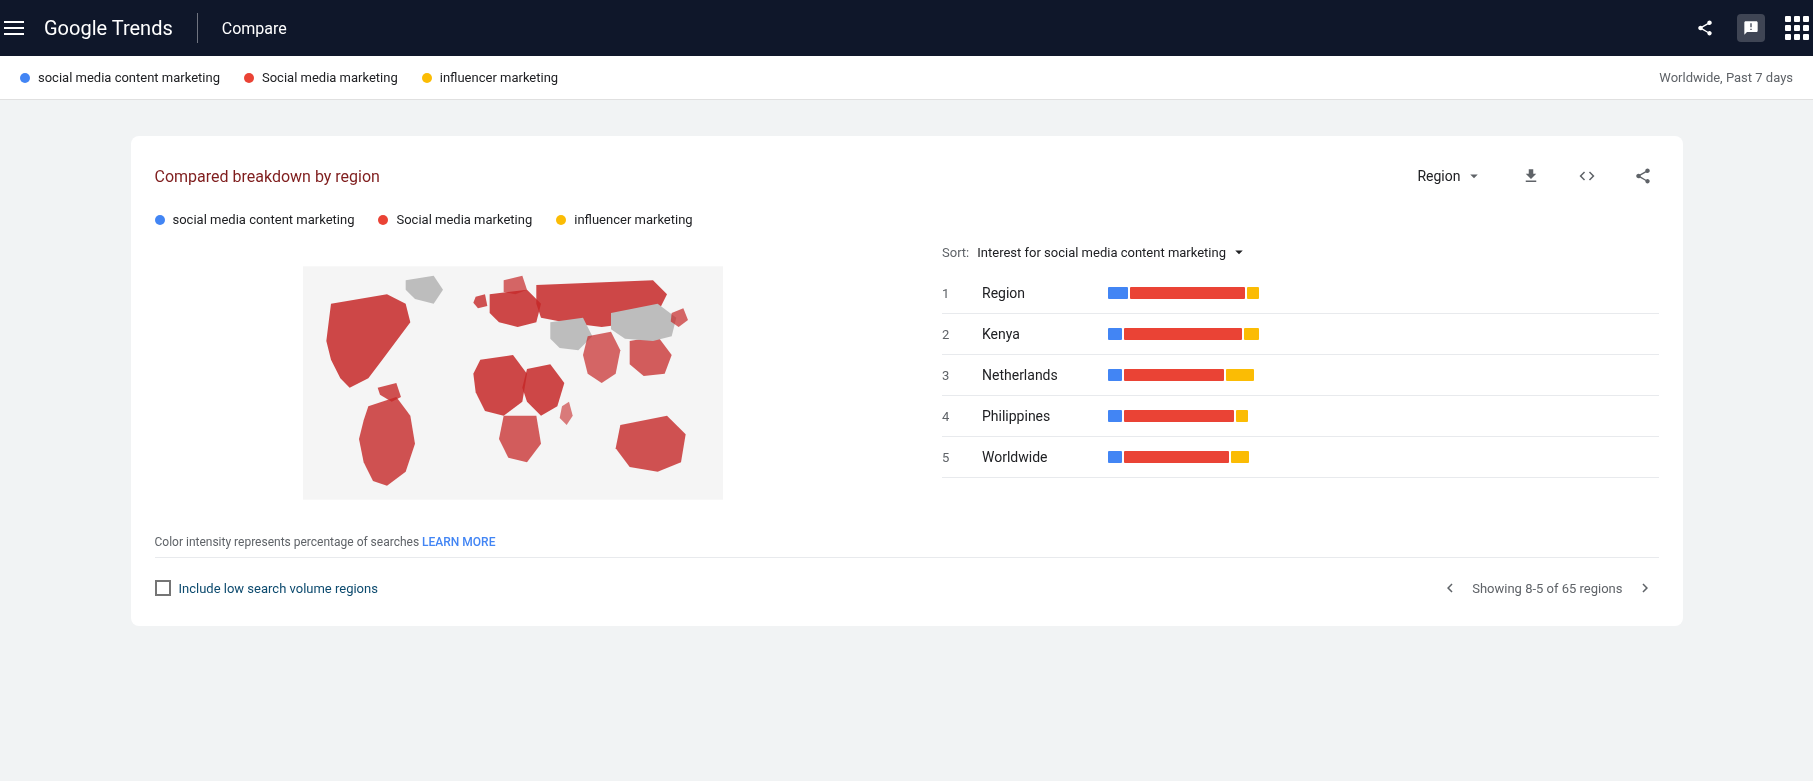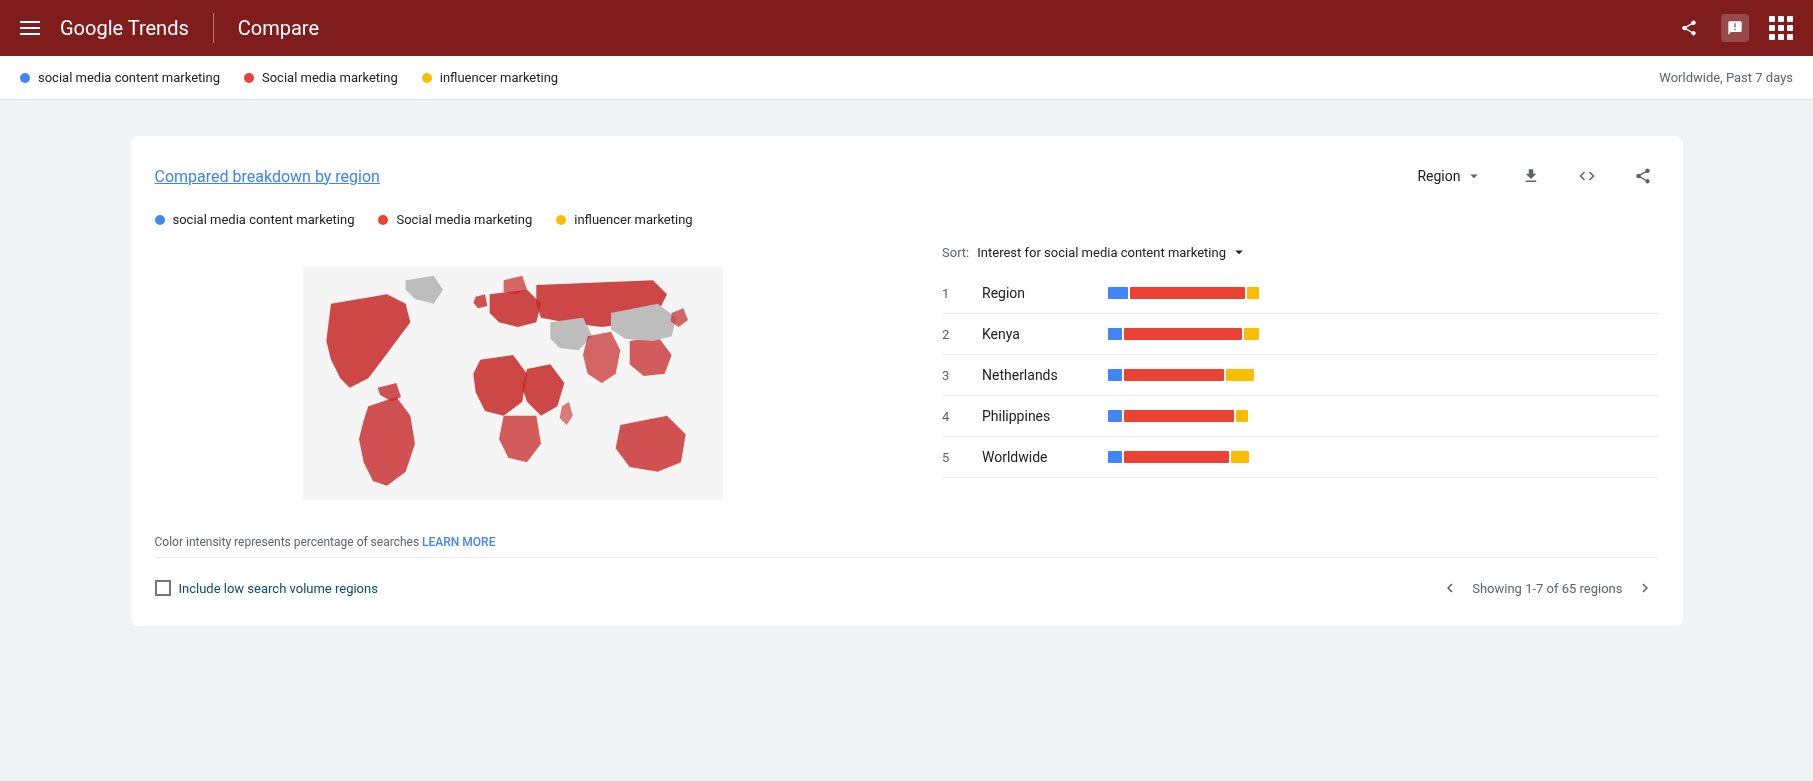--- a/index.html
+++ b/index.html
@@ -1,24 +1,24 @@
 <!DOCTYPE html>
 <html><head>
   <meta charset="utf-8">
   <style>
     * { box-sizing: border-box; margin: 0; padding: 0; }
     body { font-family: 'Roboto', Arial, sans-serif; background: #f1f3f4; color: #202124; font-size: 14px; }
 
     
     .header {
-      background: #7f1d1d;
+      background: #0f172a;
       height: 56px;
       display: flex;
       align-items: center;
-      padding: 0 16px;
+      padding: 0 0;
       gap: 16px;
       position: relative;
     }
     .header-menu-icon {
       color: white;
       font-size: 20px;
       cursor: pointer;
       display: flex;
       flex-direction: column;
       gap: 4px;
@@ -39,21 +39,21 @@
       font-weight: 400;
     }
     .divider-v {
       width: 1px;
       height: 30px;
       background: rgba(255,255,255,0.4);
       margin: 0 8px;
     }
     .compare-title {
       color: white;
-      font-size: 20px;
+      font-size: 16px;
       font-weight: 400;
     }
     .header-right {
       margin-left: auto;
       display: flex;
       align-items: center;
       gap: 16px;
     }
     .header-icon {
       color: white;
@@ -134,23 +134,22 @@
     }
 
     .card-header {
       display: flex;
       align-items: center;
       justify-content: space-between;
       margin-bottom: 20px;
     }
     .card-title {
       font-size: 16px;
-      color: #3b82f6;
+      color: #7f1d1d;
       font-weight: 400;
-      text-decoration: underline;
     }
     .card-actions {
       display: flex;
       align-items: center;
       gap: 24px;
     }
     .region-select {
       display: flex;
       align-items: center;
       gap: 4px;
@@ -532,21 +531,21 @@
       <div class="checkbox-area">
         <div class="checkbox"></div>
         <span class="checkbox-label">Include low search volume regions</span>
       </div>
       <div class="pagination">
         <div class="pagination-arrow">
           <svg width="18" height="18" viewBox="0 0 24 24" fill="#5f6368">
               <path d="M15.41 7.41L14 6l-6 6 6 6 1.41-1.41L10.83 12z"></path>
             </svg>
         </div>
-        <span>Showing 1-7 of 65 regions</span>
+        <span>Showing 8-5 of 65 regions</span>
         <div class="pagination-arrow">
           <svg width="18" height="18" viewBox="0 0 24 24" fill="#5f6368">
               <path d="M10 6L8.59 7.41 13.17 12l-4.58 4.59L10 18l6-6z"></path>
             </svg>
         </div>
       </div>
     </div>
 
   </div>
 </div>

